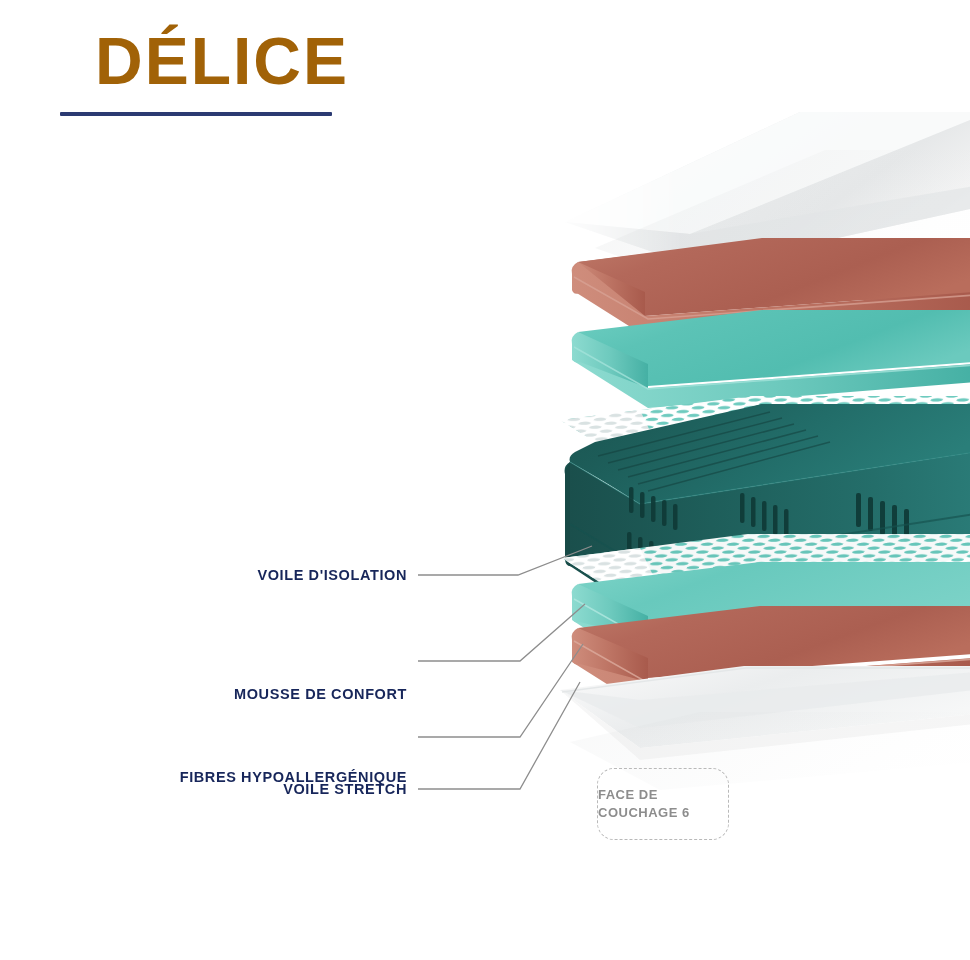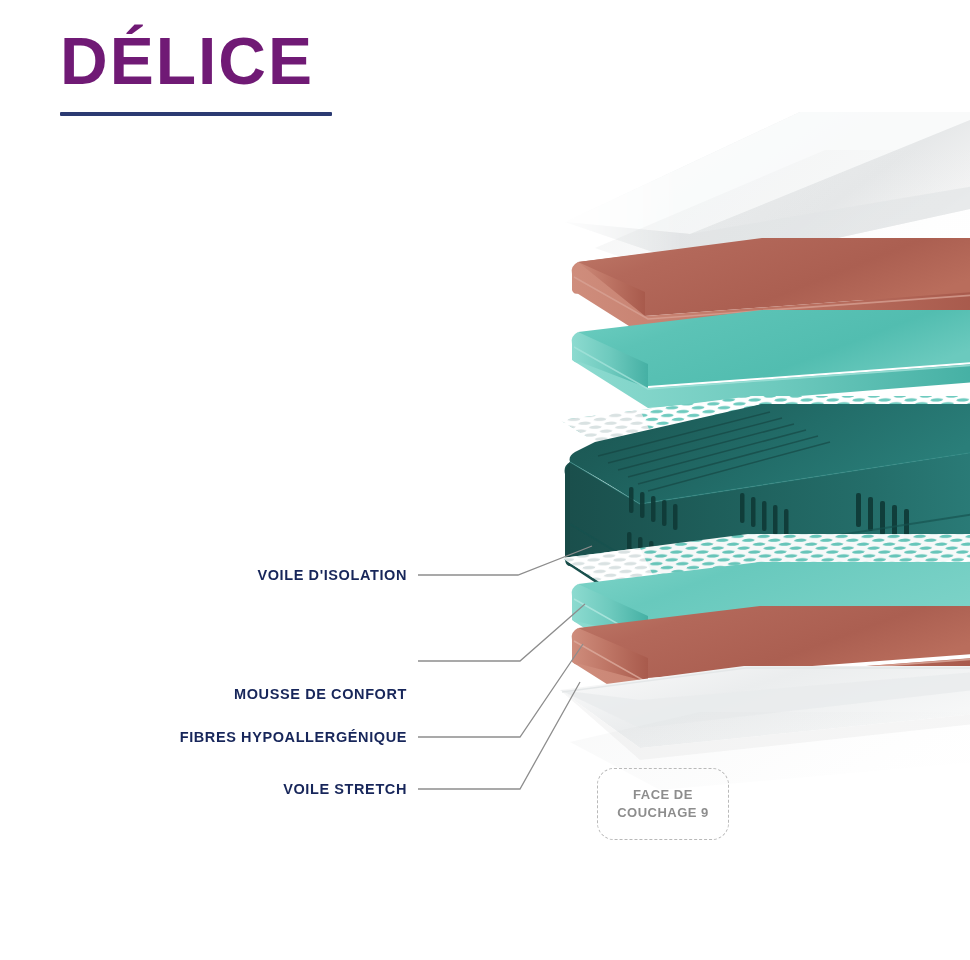--- a/index.html
+++ b/index.html
@@ -9,23 +9,24 @@
     font-family:"Liberation Sans", sans-serif;
     position:relative;
   }
 
   
   #brand { position:absolute; left:60px; top:28px; }
   #brand-title {
     font-size:66px;
     font-weight:bold;
     letter-spacing:2px;
-    color:#701a75;
+    color:#a16207;
     line-height:1;
     font-family:"Liberation Sans", sans-serif;
+    margin-left:35px;
   }
   #brand-rule {
     width:272px;
     height:4px;
     background:#2b3a72;
     margin-top:18px;
     border-radius:1px;
   }
 
   
@@ -42,33 +43,33 @@
     text-align:right;
     color:#17265a;
     font-size:14.5px;
     font-weight:bold;
     letter-spacing:0.6px;
     white-space:nowrap;
     font-family:"Liberation Sans", sans-serif;
   }
   #lbl-0 { right:563px; top:567px; }
   #lbl-1 { right:563px; top:653px;margin-top:33px; }
-  #lbl-2 { right:563px; top:729px; }
+  #lbl-2 { right:563px; top:769px; }
   #lbl-3 { right:563px; top:781px; }
 
   
   #badge {
     position:absolute;
     left:597px; top:768px;
     width:132px; height:72px;
     border:1.6px dashed #b9b9b9;
     border-radius:17px;
     display:flex;
     flex-direction:column;
-    align-items:center;
+    align-items:flex-start;
     justify-content:center;
     color:#8d8d8d;
     font-size:13px;
     font-weight:bold;
     letter-spacing:0.5px;
     line-height:1.35;
     text-align:center;
     font-family:"Liberation Sans", sans-serif;
   }
 </style>
@@ -309,14 +310,14 @@
   <div id="brand-rule"></div>
 </div>
 
 <div class="label" id="lbl-0">VOILE D'ISOLATION</div>
 <div class="label" id="lbl-1">MOUSSE DE CONFORT</div>
 <div class="label" id="lbl-2">FIBRES HYPOALLERGÉNIQUE</div>
 <div class="label" id="lbl-3">VOILE STRETCH</div>
 
 <div id="badge">
   <span>FACE DE</span>
-  <span>COUCHAGE 9</span>
+  <span>COUCHAGE 6</span>
 </div>
 
 </body></html>

